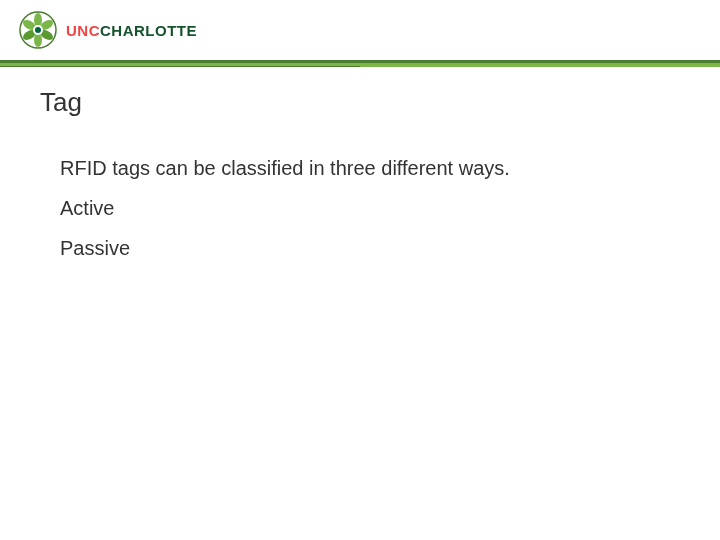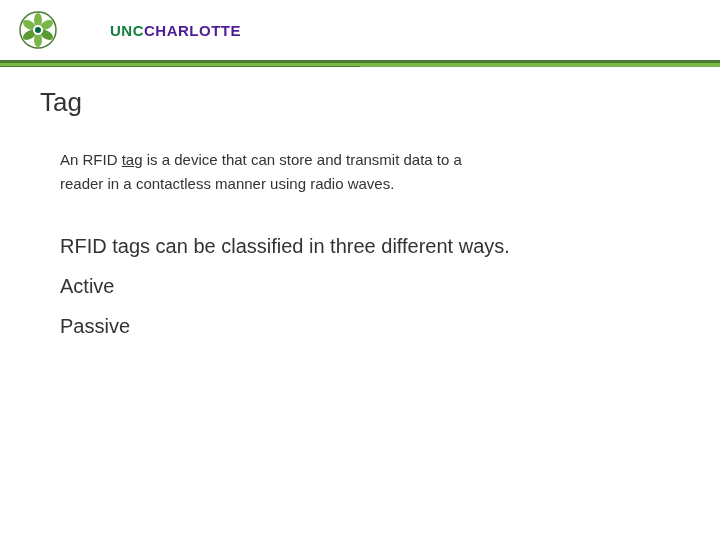--- a/index.html
+++ b/index.html
@@ -46,26 +46,25 @@
     }
 
     .logo-text {
       font-size: 15px;
       font-weight: bold;
       color: #006341;
       letter-spacing: 0.5px;
     }
 
     .logo-text span.unc {
-      color: #15803d;
-      margin-left: 44px;
+      color: #ef4444;
     }
 
     .logo-text span.charlotte {
-      color: #4c1d95;
+      color: #14532d;
     }
 
     .content {
       padding: 20px 40px;
     }
 
     .page-title {
       font-size: 26px;
       font-weight: normal;
       color: #333;
@@ -121,23 +120,19 @@
       <span class="unc">UNC</span><span class="charlotte">CHARLOTTE</span>
     </div>
   </div>
 </div>
 
 <div class="divider-top"></div>
 
 <div class="content">
   <h1 class="page-title">Tag</h1>
 
-  <p class="description">
-    <span>An RFID </span><a href="#">tag</a><span> is a device that can store and transmit data to a</span><br>
-    <span>reader in a contactless manner using radio waves.</span>
-  </p>
 
   <div class="classification">
     <p>RFID tags can be classified in three different ways.</p>
     <p>Active</p>
     <p>Passive</p>
   </div>
 </div>
 
 </body></html>

